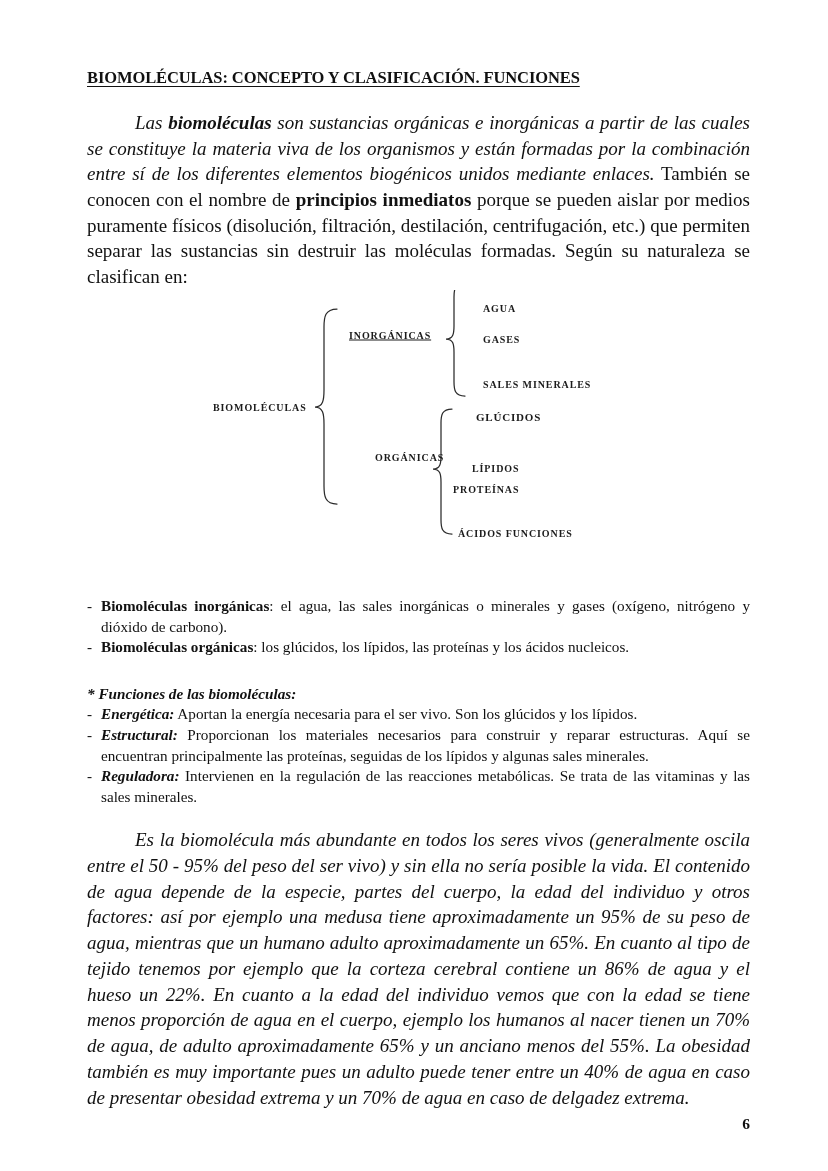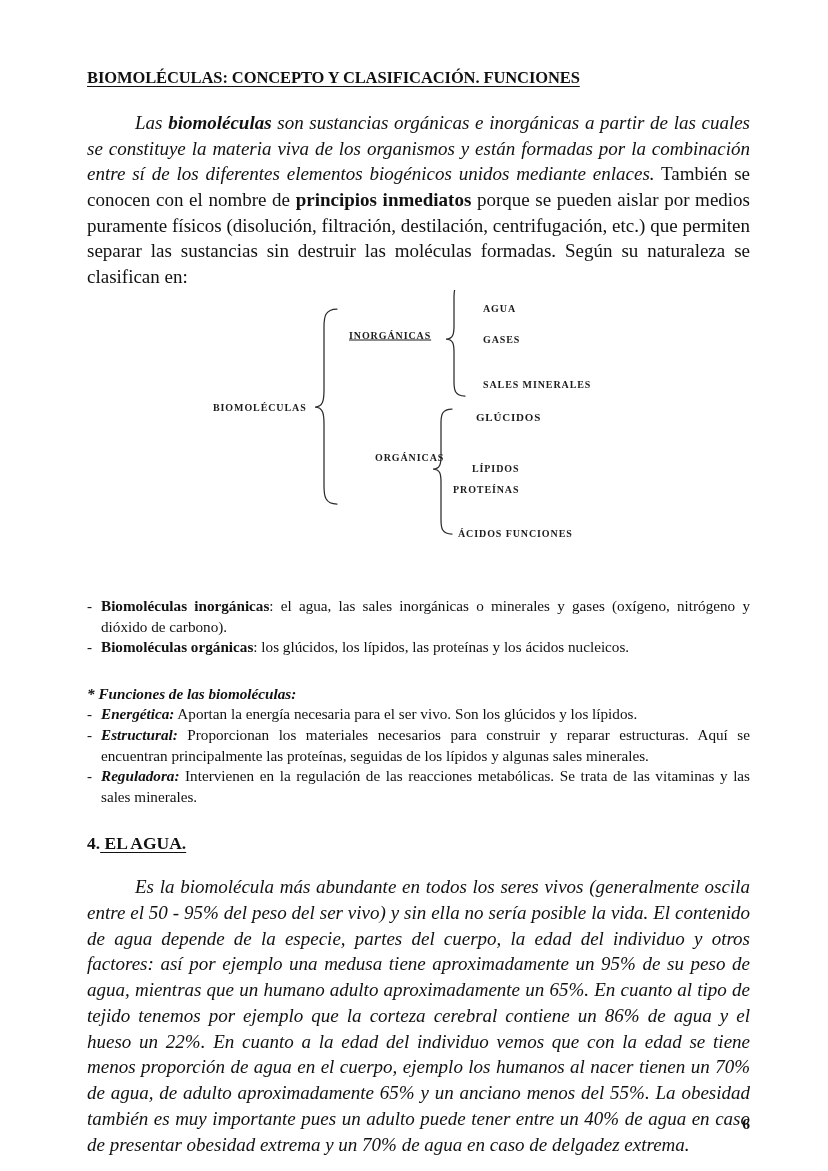--- a/index.html
+++ b/index.html
@@ -217,22 +217,19 @@
         <span class="dash">-</span><span class="bi">Energética:</span><span> Aportan la energía necesaria para el ser vivo. Son los glúcidos y los lípidos.</span>
       </li>
       <li>
         <span class="dash">-</span><span class="bi">Estructural:</span><span> Proporcionan los materiales necesarios para construir y reparar estructuras. Aquí se encuentran principalmente las proteínas, seguidas de los lípidos y algunas sales minerales.</span>
       </li>
       <li>
         <span class="dash">-</span><span class="bi">Reguladora:</span><span> Intervienen en la regulación de las reacciones metabólicas. Se trata de las vitaminas y las sales minerales.</span>
       </li>
     </ul>
 
-    <h2 class="section-heading">
-      <span class="num">4.</span><span class="label"> EL AGUA.</span>
-    </h2>
 
     <p class="body agua">Es la biomolécula más abundante en todos los seres vivos (generalmente oscila entre el 50 - 95% del peso del ser vivo) y sin ella no sería posible la vida. El contenido de agua depende de la especie, partes del cuerpo, la edad del individuo y otros factores: así por ejemplo una medusa tiene aproximadamente un 95% de su peso de agua, mientras que un humano adulto aproximadamente un 65%. En cuanto al tipo de tejido tenemos por ejemplo que la corteza cerebral contiene un 86% de agua y el hueso un 22%. En cuanto a la edad del individuo vemos que con la edad se tiene menos proporción de agua en el cuerpo, ejemplo los humanos al nacer tienen un 70% de agua, de adulto aproximadamente 65% y un anciano menos del 55%. La obesidad también es muy importante pues un adulto puede tener entre un 40% de agua en caso de presentar obesidad extrema y un 70% de agua en caso de delgadez extrema.</p>
 
   </div>
 
   <div class="page-number">6</div>
 </div>
 
 </body></html>

